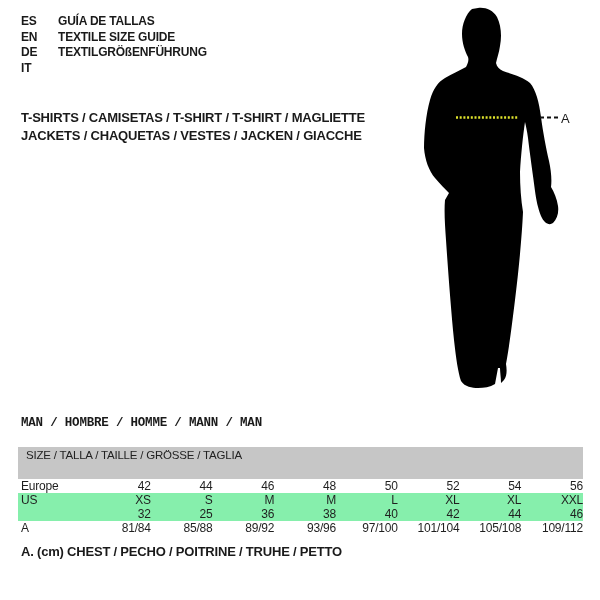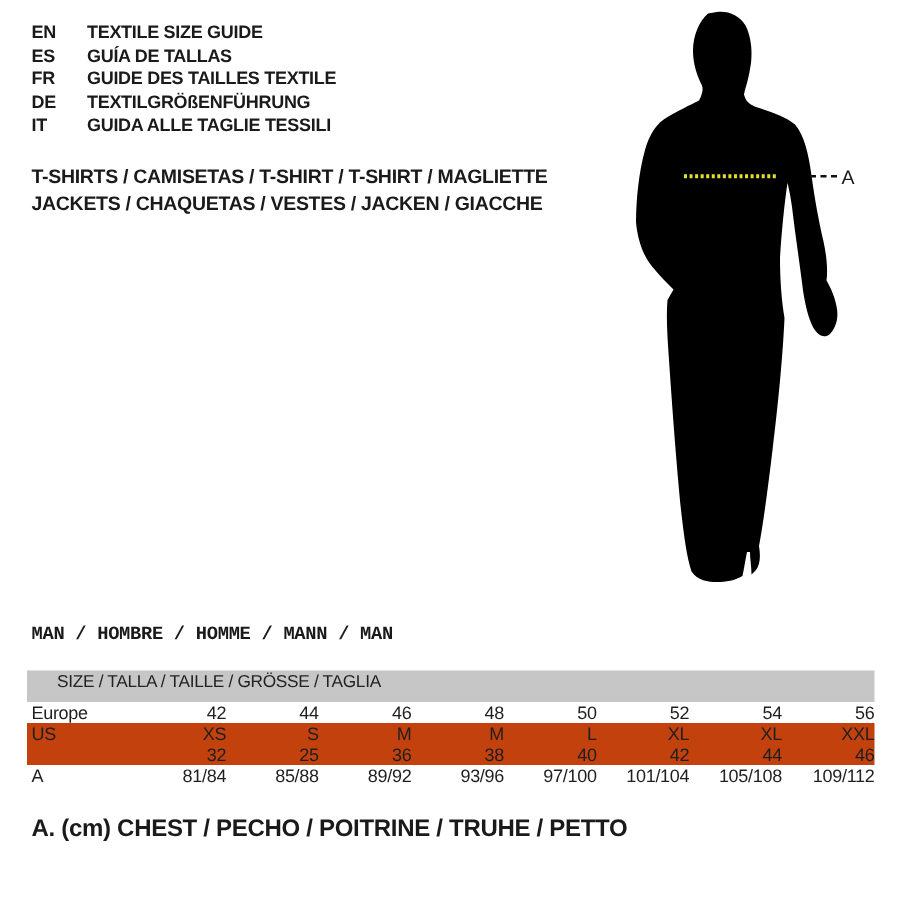--- a/index.html
+++ b/index.html
@@ -17,54 +17,49 @@
   
   .figure-wrap { position:absolute; left:400px; top:0; width:200px; height:400px; }
   .figure-wrap svg { display:block; }
   .measure-label { font-family:"Liberation Sans", sans-serif; font-size:13px; fill:#1a1a1a; }
 
   
   .section-title { position:absolute; left:21px; top:416px; font-weight:bold; font-size:12.5px; letter-spacing:-0.2px;font-family:Liberation Mono, monospace; }
 
   
   .size-table { position:absolute; left:18px; top:447px; width:565px; font-size:12px; color:#1f1f1f; }
-  .table-header { background:#c6c6c6; height:21px; line-height:16px; padding-left:20px; font-size:11.5px; letter-spacing:-0.2px; color:#222; }
+  .table-header { background:#c6c6c6; height:32px; line-height:16px; padding-left:8px; font-size:11.5px; letter-spacing:-0.2px; color:#222; }
   .trow { display:flex; height:14px; align-items:center; }
-  .trow.shaded { background:#c2410c; }
+  .trow.shaded { background:#86efac; }
   .tlabel { width:68px; padding-left:3px; letter-spacing:-0.2px; }
   .tcell { flex:1; text-align:right; letter-spacing:-0.2px; }
 
   
-  .footnote { position:absolute; left:21px; top:544px; font-weight:bold; font-size:16px; letter-spacing:-0.2px; }
+  .footnote { position:absolute; left:21px; top:544px; font-weight:bold; font-size:13px; letter-spacing:-0.2px; }
 </style>
 </head>
 <body>
 
 <div class="page">
 
   <div class="lang-list">
     <div class="lang-row">
-      <span class="lang-code">EN</span>
-      <span class="lang-title">TEXTILE SIZE GUIDE</span>
-    </div>
-    <div class="lang-row">
       <span class="lang-code">ES</span>
       <span class="lang-title">GUÍA DE TALLAS</span>
     </div>
     <div class="lang-row">
-      <span class="lang-code">FR</span>
-      <span class="lang-title">GUIDE DES TAILLES TEXTILE</span>
+      <span class="lang-code">EN</span>
+      <span class="lang-title">TEXTILE SIZE GUIDE</span>
     </div>
     <div class="lang-row">
       <span class="lang-code">DE</span>
       <span class="lang-title">TEXTILGRÖßENFÜHRUNG</span>
     </div>
     <div class="lang-row">
       <span class="lang-code">IT</span>
-      <span class="lang-title">GUIDA ALLE TAGLIE TESSILI</span>
     </div>
   </div>
 
   <div class="categories">
     <div>T-SHIRTS / CAMISETAS / T-SHIRT / T-SHIRT / MAGLIETTE</div>
     <div>JACKETS / CHAQUETAS / VESTES / JACKEN / GIACCHE</div>
   </div>
 
   <div class="figure-wrap">
     <svg width="200" height="400" viewBox="0 0 200 400" xmlns="http://www.w3.org/2000/svg">

